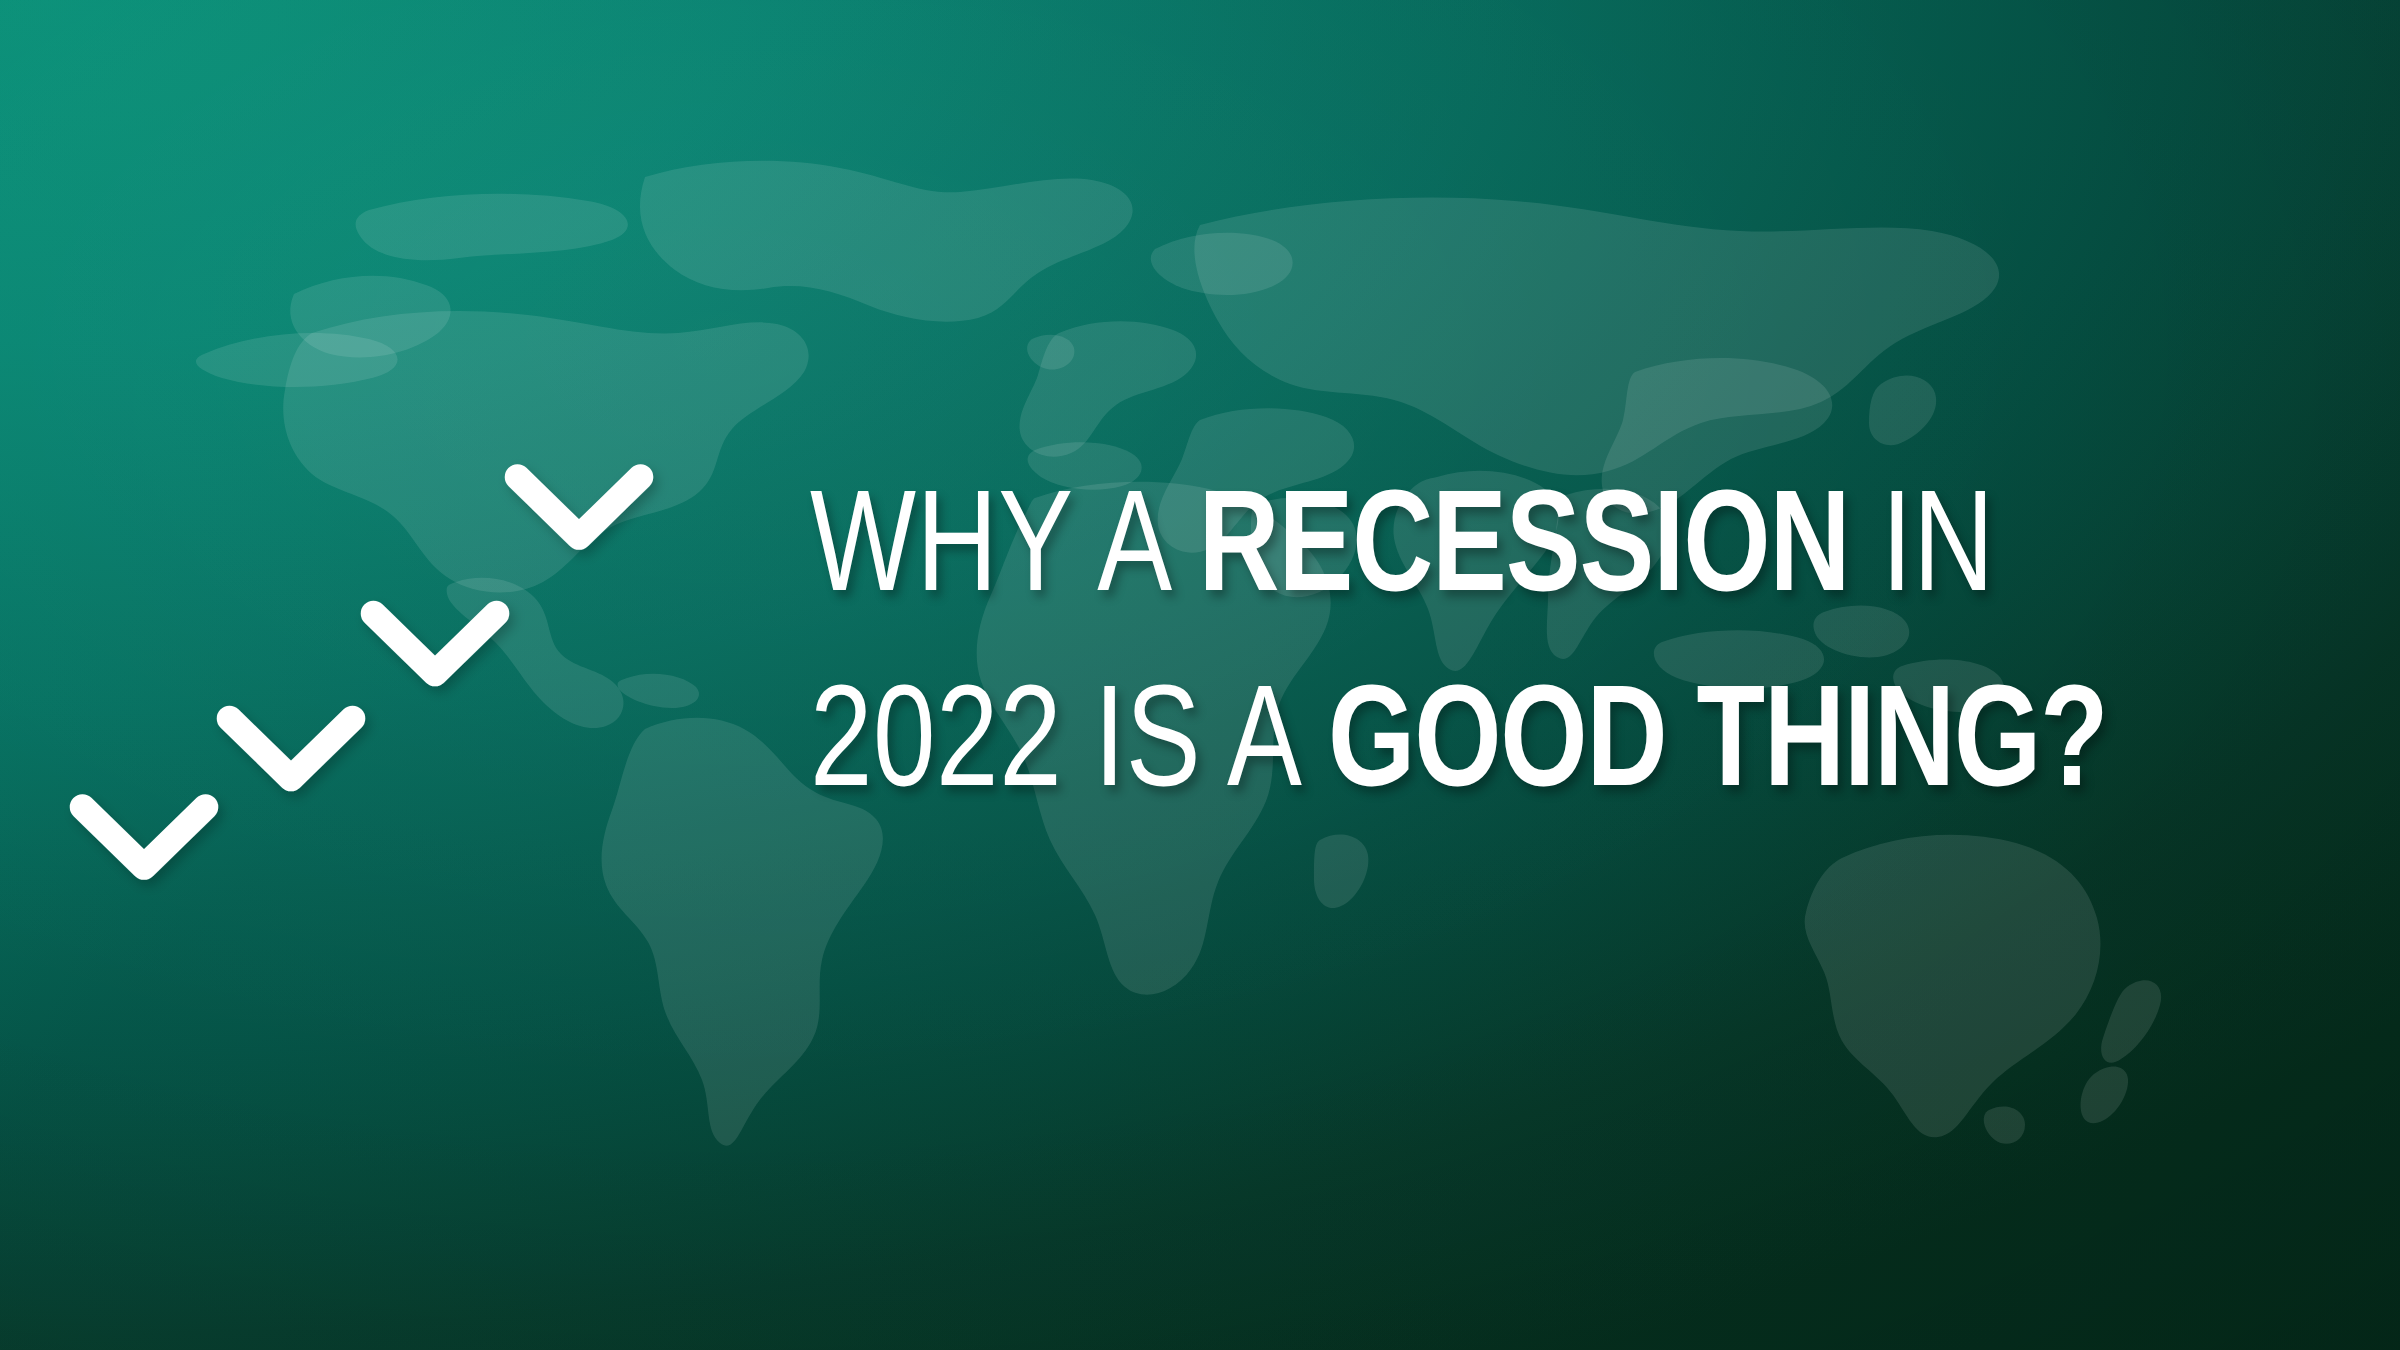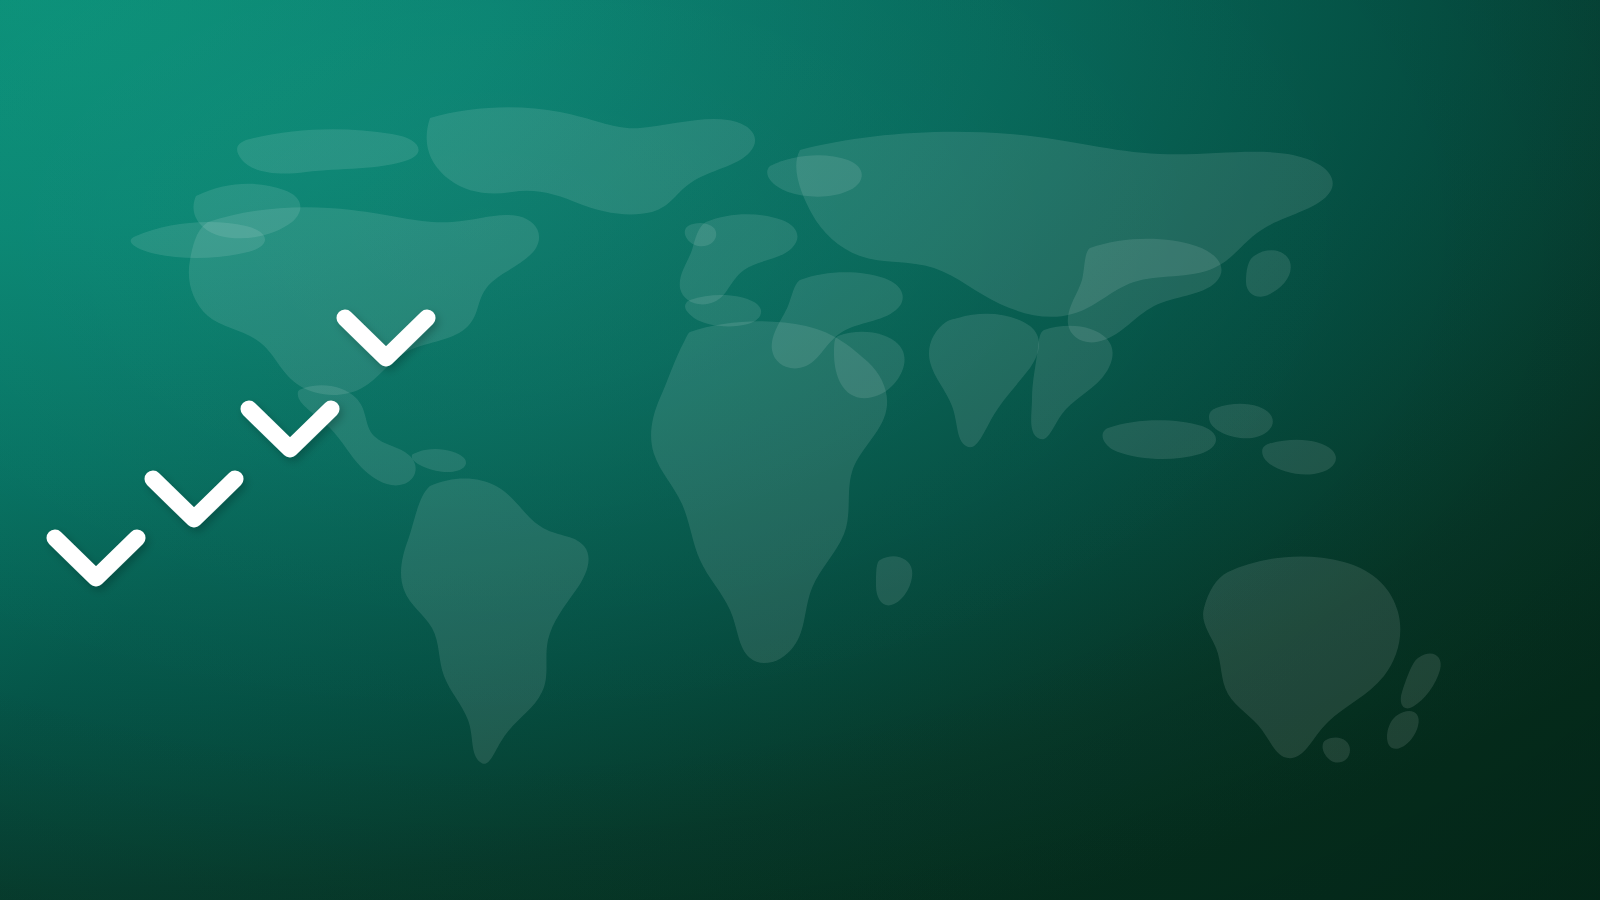--- a/index.html
+++ b/index.html
@@ -254,14 +254,18 @@
         <path d="M249 409 L290 449 L331 409" fill="none" stroke="#ffffff" stroke-width="17" stroke-linecap="round" stroke-linejoin="round"></path>
       </g>
 
       <g filter="url(#arrowShadow)">
         <line x1="386" y1="-10" x2="386" y2="346" stroke="url(#shaftFade4)" stroke-width="11" stroke-linecap="round"></line>
         <path d="M345 318 L386 358 L427 318" fill="none" stroke="#ffffff" stroke-width="17" stroke-linecap="round" stroke-linejoin="round"></path>
       </g>
     </svg>
   </div>
 
+  <div class="headline">
+    <span class="line"><span class="light">WHY A </span><span class="strong">RECESSION</span><span class="light"> IN</span></span>
+    <span class="line"><span class="light">2022 IS A </span><span class="strong">GOOD THING?</span></span>
+  </div>
 
 </div>
 
 </body></html>

